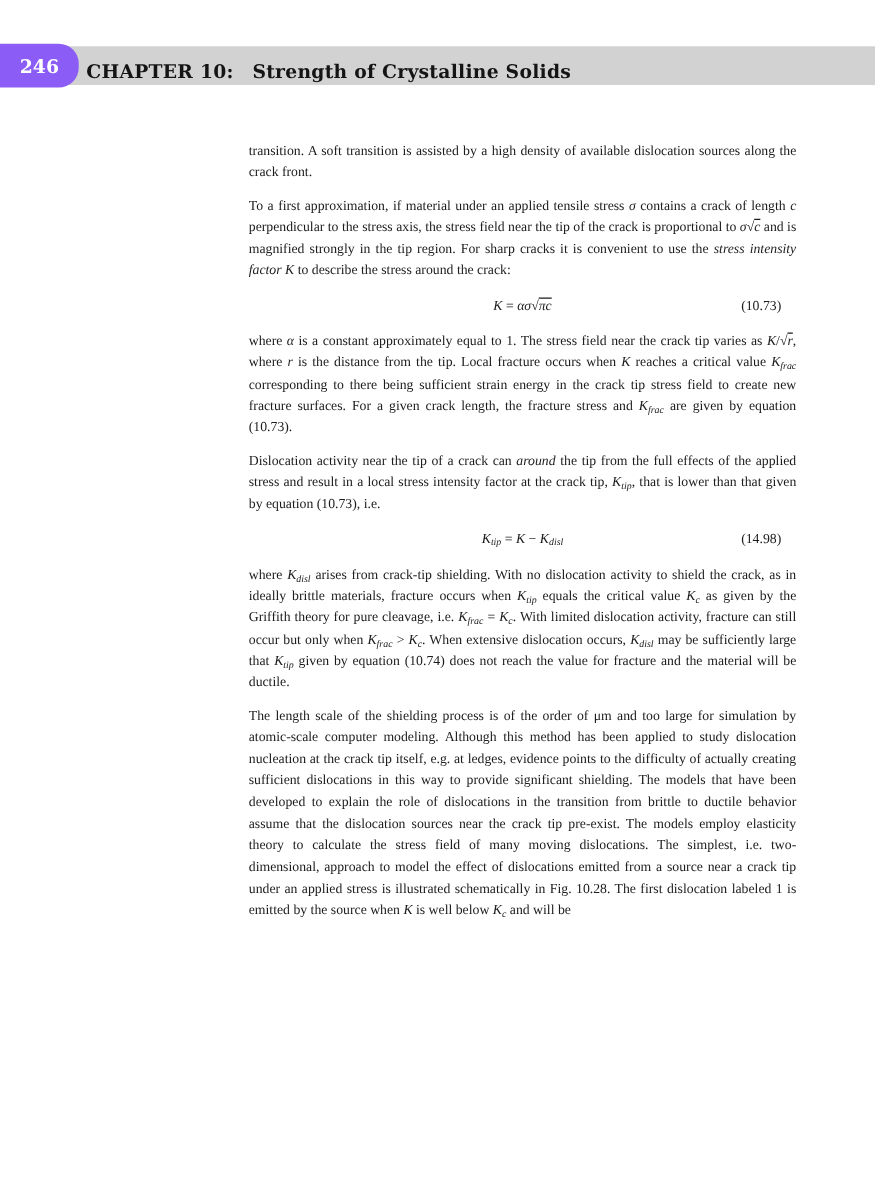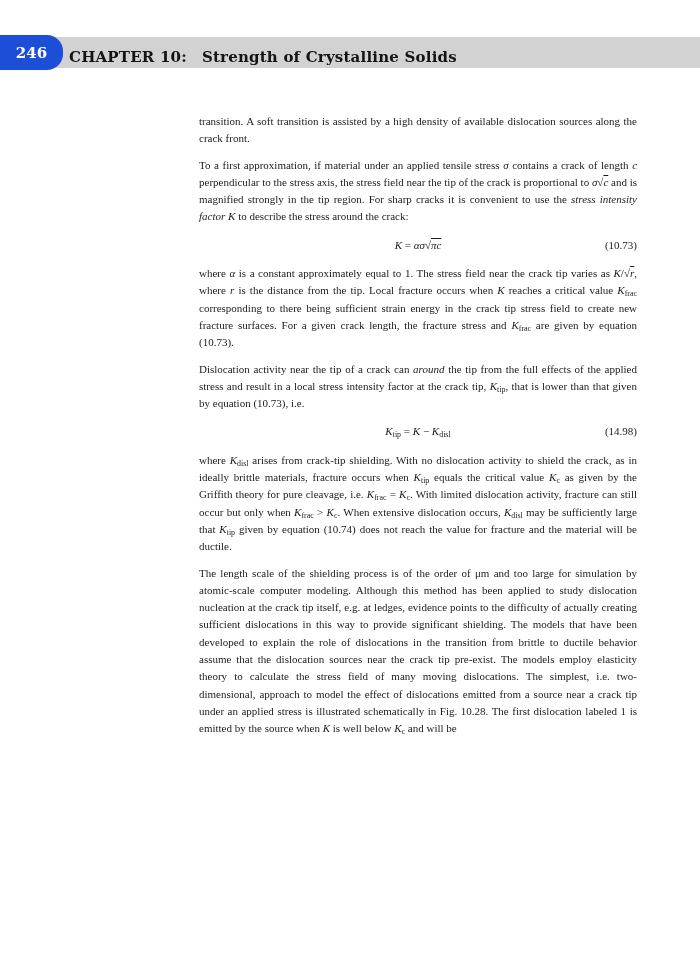--- a/index.html
+++ b/index.html
@@ -52,40 +52,41 @@
     width: 438px;
     font-size: 11px;
     line-height: 17.3px;
     text-align: justify;
     hyphens: auto;
   }
   p.para { margin: 0 0 9px 0; }
   p.para.last { margin-top: 1px; }
   .eq-row {
     position: relative;
-    margin: 11px 0;
+    margin: 11px 12px;
     text-align: center;
   }
   .eq-num { position: absolute; right: 0; top: 0; font-family: Liberation Serif, serif; }
   .it { font-style: italic; }
   .sub {
+    font-style: italic;
     font-size: 0.72em;
     vertical-align: -0.28em;
     line-height: 1;
   }
   .sq { white-space: nowrap; }
   .sq .ov { text-decoration: overline; font-style: italic; }
 </style>
 </head>
 <body>
 
 <div class="page">
 
   <div class="header-bar" style="background: rgb(210, 210, 210);">
-    <div class="badge" style="background: #1d4ed8;">
+    <div class="badge" style="background: #8b5cf6;">
       <span>246</span>
     </div>
     <div class="chapter">
       <span class="label">CHAPTER 10:</span>
       <span>Strength of Crystalline Solids</span>
     </div>
   </div>
 
   <div class="body-text">
     <p class="para">transition. A soft transition is assisted by a high density of available dislocation sources along the crack front.</p>

